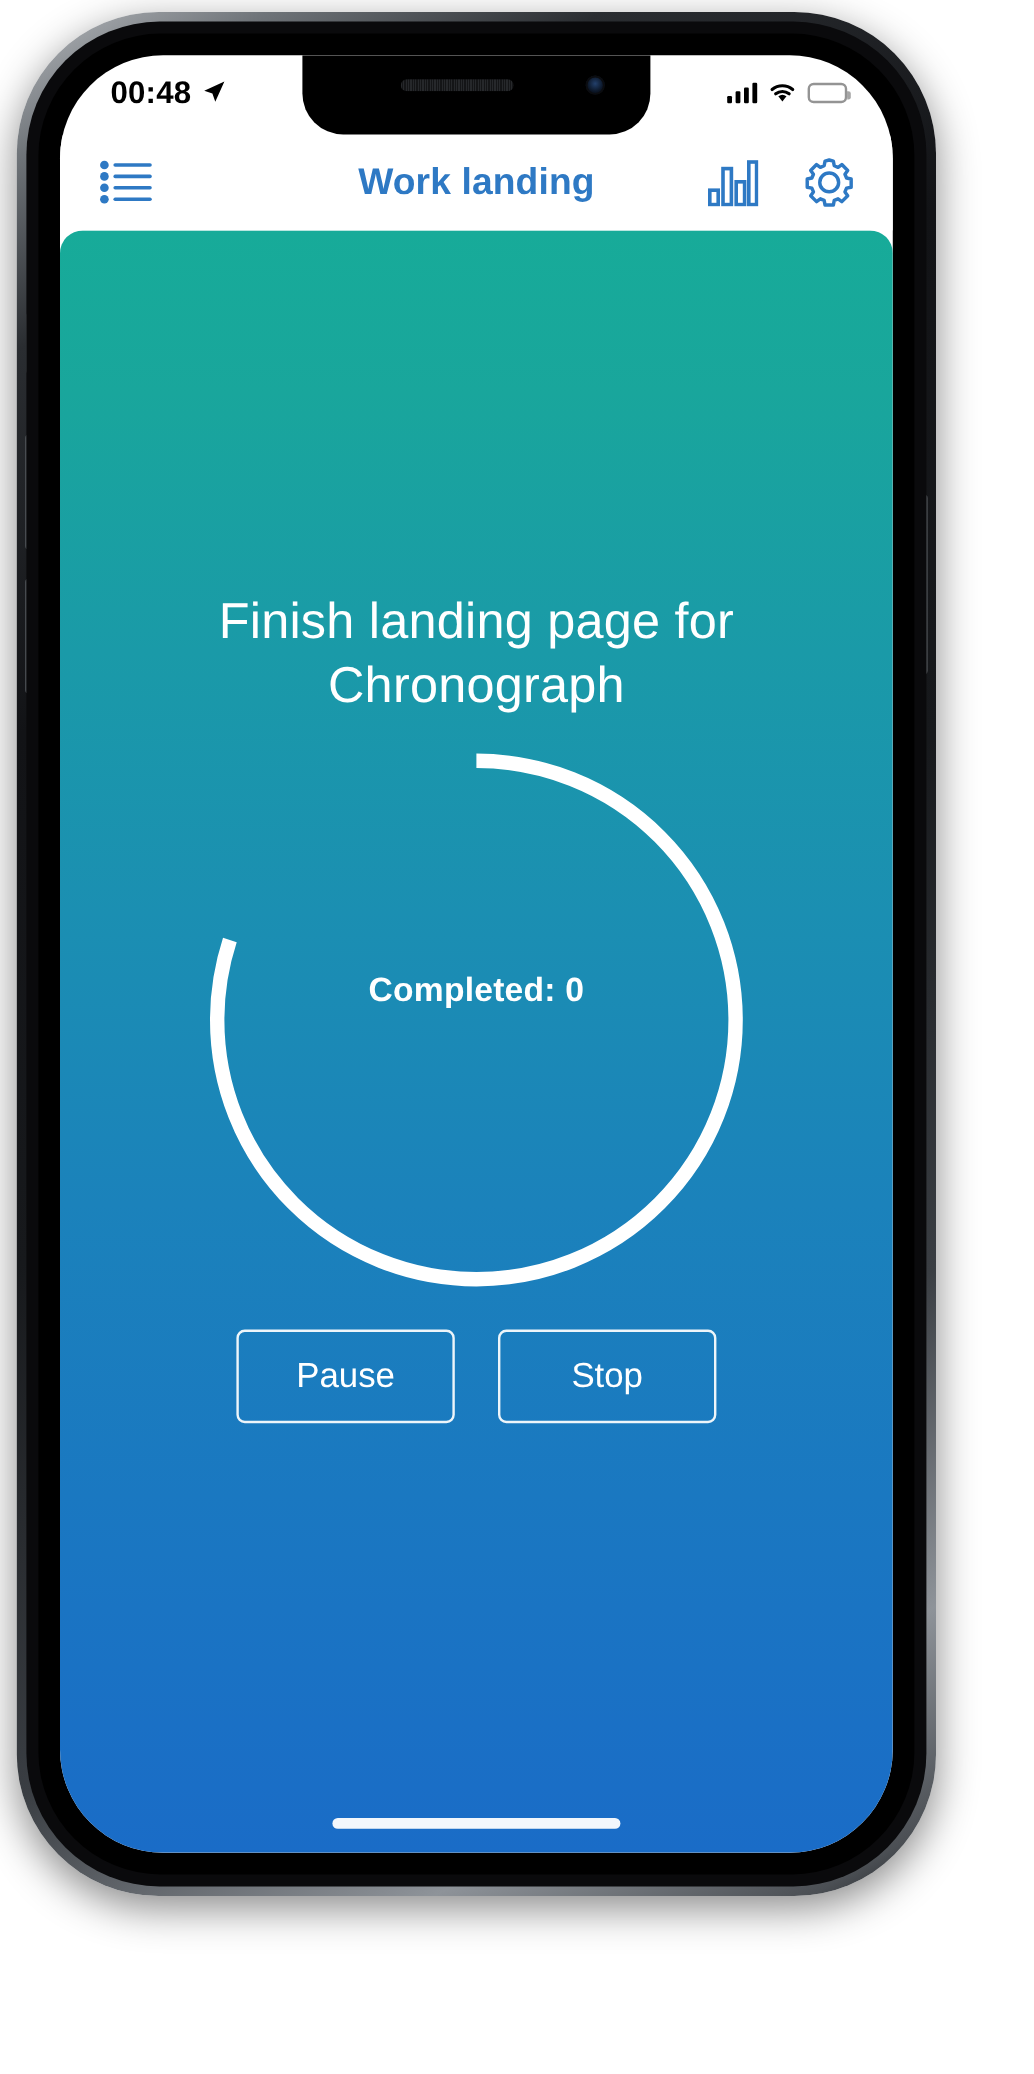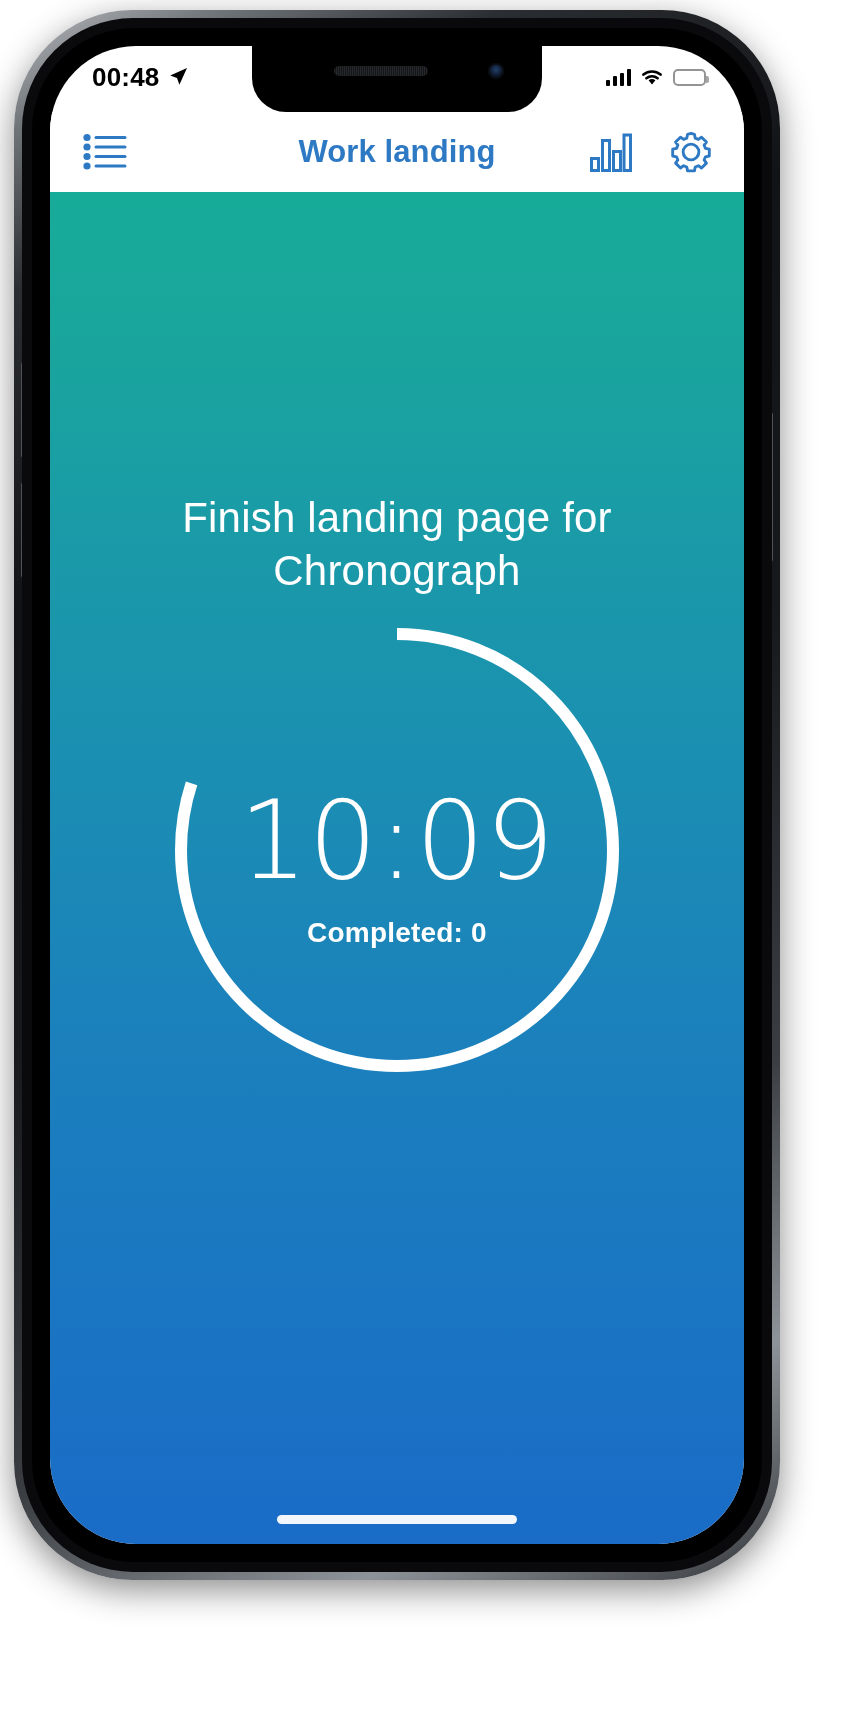--- a/index.html
+++ b/index.html
@@ -165,20 +165,21 @@
   
   .icon-gear { width: 46px; height: 46px; display: block; }
 
   
   .appbody {
     position: absolute;
     top: 146px; left: 0; right: 0; bottom: 0;
     background: linear-gradient(180deg, #17ab99 0%, #19a69c 10%, #1a9aa8 26%, #1b8fb2 42%,
                                 #1b82bb 60%, #1a78c1 78%, #1a70c5 92%, #1a6cc7 100%);
     overflow: hidden;
+    border-radius: 19px;
   }
 
   .task-title {
     position: absolute;
     top: 300px; left: 48px; right: 48px;
     text-align: center;
     color: #ffffff;
     font-size: 42px;
     font-weight: 300;
     line-height: 1.25;
@@ -349,25 +350,28 @@
                       <path d="M 235 235 L -50.31695488854609 142.29490168751582 A 300 300 0 0 1 235.00000000000003 -65 Z"></path>
                     </clipPath>
                   </defs>
 
                 <circle cx="235" cy="235" r="216" fill="none" stroke="rgba(255,255,255,0.45)" stroke-width="11" stroke-linecap="butt" stroke-dasharray="9 13" transform="rotate(-90 235 235)" stroke-dashoffset="0" style="stroke-dasharray: 7, 11; stroke-dashoffset: 0;" clip-path="url(#gapClip)"></circle>
 
                 <circle id="ring-progress" cx="235" cy="235" r="216" fill="none" stroke="#ffffff" stroke-width="12" stroke-linecap="butt" pathLength="100" transform="rotate(-90 235 235)" stroke-dasharray="80 20" stroke-dashoffset="0"></circle>
               </svg>
 
               <div class="timer-center">
-                <div class="timer-text">10:09</div>
                 <div class="completed-text">Completed: 0</div>
               </div>
             </div>
 
+            <div class="btn-row">
+              <button class="ctl-btn">Pause</button>
+              <button class="ctl-btn">Stop</button>
+            </div>
 
             <div class="home-indicator"></div>
           </div>
 
         </div>
       </div>
     </div>
   </div>
 </div>
 

